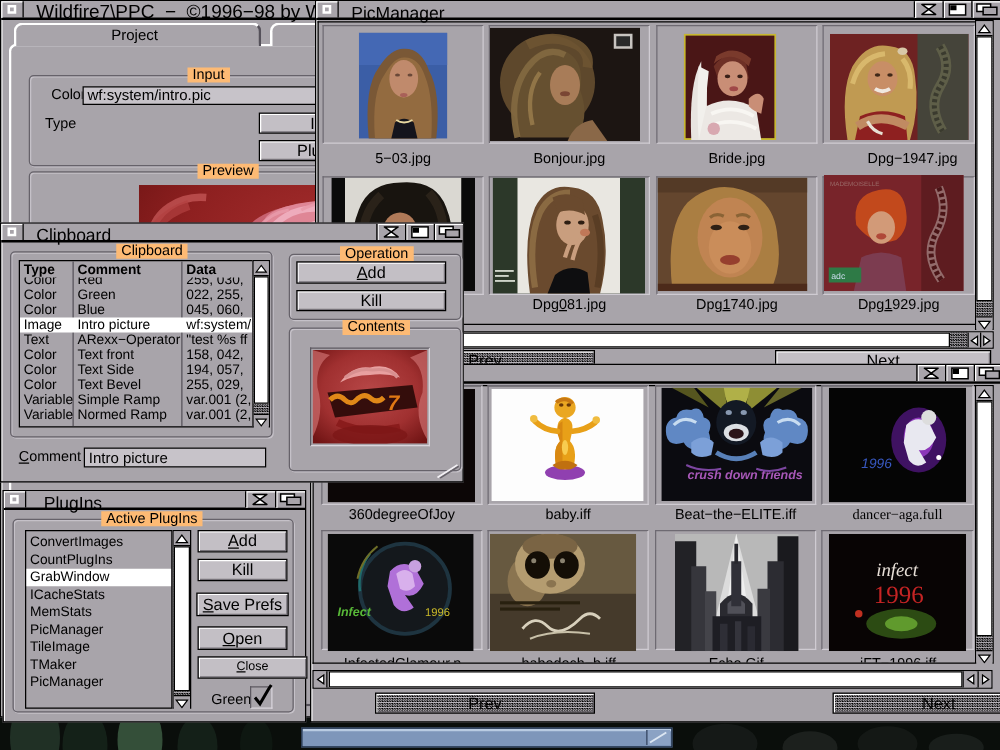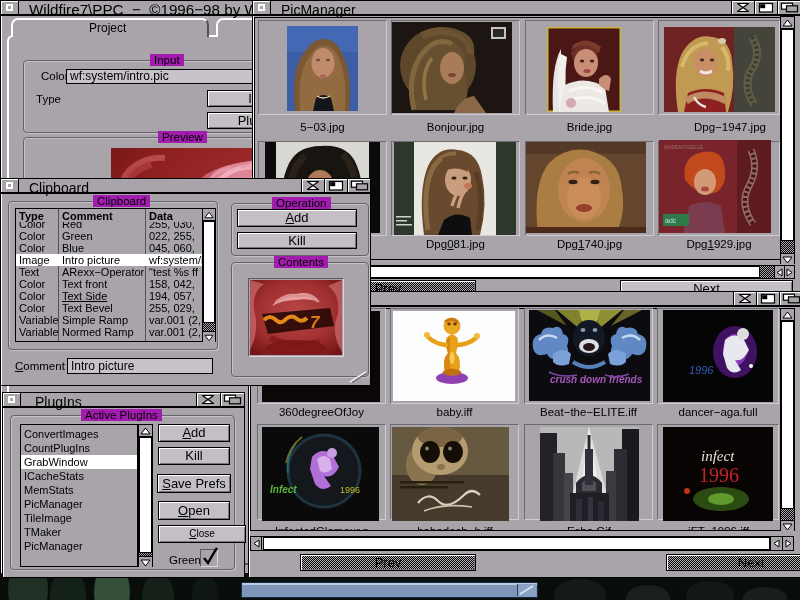--- a/index.html
+++ b/index.html
@@ -12,21 +12,21 @@
 .tt{position:absolute;left:28px;top:1px;font-size:14px;color:#000;white-space:nowrap;}
 .gd{position:absolute;top:0;width:22px;height:13px;border-left:1px solid #000;
   box-shadow:inset 1px 1px 0 #fff;background:#a8a4aa;}
 .btn{position:absolute;background:#c3bfc5;border:1px solid #000;
   box-shadow:inset 1px 1px 0 #fff,inset -1px -1px 0 #77737a;
   font-size:13px;color:#000;text-align:center;}
 .ghost{background-image:repeating-conic-gradient(#000 0% 25%,rgba(0,0,0,0) 25% 50%);
   background-size:2px 2px;background-color:#b5b1b7;margin-left:46px;}
 .fr{position:absolute;border:1px solid #66626a;border-radius:4px;
   box-shadow:inset 1px 1px 0 #c5c1c8, 1px 1px 0 #c5c1c8;}
-.fl{position:absolute;top:-7px;font-size:11.5px;color:#000;background:#a21caf;padding:0 4px;white-space:nowrap;}
+.fl{position:absolute;top:-7px;font-size:11.5px;color:#000;background:#fdba74;padding:0 4px;white-space:nowrap;}
 .sunk{position:absolute;border:1px solid #5d5961;border-right-color:#d9d5dc;border-bottom-color:#d9d5dc;}
 .cell{position:absolute;border:1px solid #6e6a72;border-right-color:#cfcbd2;border-bottom-color:#cfcbd2;}
 .lab{position:absolute;font-size:11.5px;color:#000;text-align:center;white-space:nowrap;}
 .sf{position:absolute;background:#c7c3c9;border:1px solid #000;font-size:12px;color:#000;
   padding:0 3px;white-space:nowrap;overflow:hidden;}
 .thumb{position:absolute;overflow:hidden;}
 .dith{background-image:repeating-conic-gradient(#000 0% 25%,#a8a4aa 25% 50%);background-size:2px 2px;}
 .sbv{position:absolute;border:1px solid #000;background:#a8a4aa;}
 .knob{position:absolute;background:#fff;border:1px solid #000;}
 .arr{position:absolute;background:#a8a4aa;display:flex;align-items:center;justify-content:center;}
@@ -356,21 +356,21 @@
     <div class="cell" style="left:275px;top:0px;width:129px;height:96px;"></div>
     <div class="cell" style="left:408px;top:0px;width:122px;height:96px;"></div>
     <div class="cell" style="left:8px;top:116px;width:129px;height:96px;"></div>
     <div class="cell" style="left:141px;top:116px;width:129px;height:96px;"></div>
     <div class="cell" style="left:275px;top:116px;width:129px;height:96px;"></div>
     <div class="cell" style="left:408px;top:116px;width:122px;height:96px;"></div>
 
     <div class="lab" style="left:8px;top:98px;width:129px;">360degreeOfJoy</div>
     <div class="lab" style="left:141px;top:98px;width:129px;">baby.iff</div>
     <div class="lab" style="left:275px;top:98px;width:129px;">Beat−the−ELITE.iff</div>
-    <div class="lab" style="left:408px;top:98px;width:122px;">dancer−aga.full</div>
+    <div class="lab" style="left:408px;top:98px;width:122px;font-family:Liberation Serif, serif;">dancer−aga.full</div>
 
     <div class="thumb" style="left:13px;top:3px;width:118px;height:91px;">
       <svg width="118" height="91" viewBox="0 0 118 91">
         <rect width="118" height="91" fill="#0c0606"></rect>
         <radialGradient id="r360" cx="45%" cy="50%" r="60%">
           <stop offset="0%" stop-color="#841414"></stop>
               <stop offset="55%" stop-color="#b04040"></stop>
           <stop offset="88%" stop-color="#cc7070"></stop>
               <stop offset="100%" stop-color="#5c0e0e"></stop>
         </radialGradient>
@@ -603,21 +603,21 @@
                 <span style="position:absolute;left:46px;">ARexx−Operator</span>
                 <span style="position:absolute;left:133px;">"test %s ff</span>
               </div>
           <div style="position:relative;height:12px;">
                 <span style="position:absolute;left:3px;">Color</span>
                 <span style="position:absolute;left:46px;">Text front</span>
                 <span style="position:absolute;left:133px;">158, 042,</span>
               </div>
           <div style="position:relative;height:12px;">
                 <span style="position:absolute;left:3px;">Color</span>
-                <span style="position:absolute;left:46px;text-decoration:underline;">Text Side</span>
+                <span style="position:absolute;left:46px;">Text Side</span>
                 <span style="position:absolute;left:133px;">194, 057,</span>
               </div>
           <div style="position:relative;height:12px;">
                 <span style="position:absolute;left:3px;">Color</span>
                 <span style="position:absolute;left:46px;">Text Bevel</span>
                 <span style="position:absolute;left:133px;">255, 029,</span>
               </div>
           <div style="position:relative;height:12px;">
                 <span style="position:absolute;left:3px;">Variable</span>
                 <span style="position:absolute;left:46px;">Simple Ramp</span>

